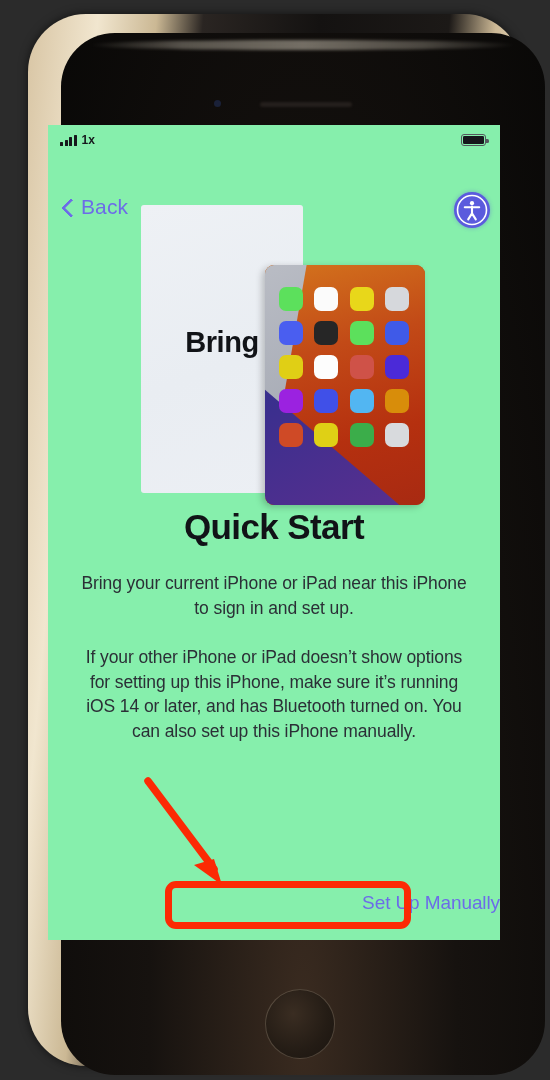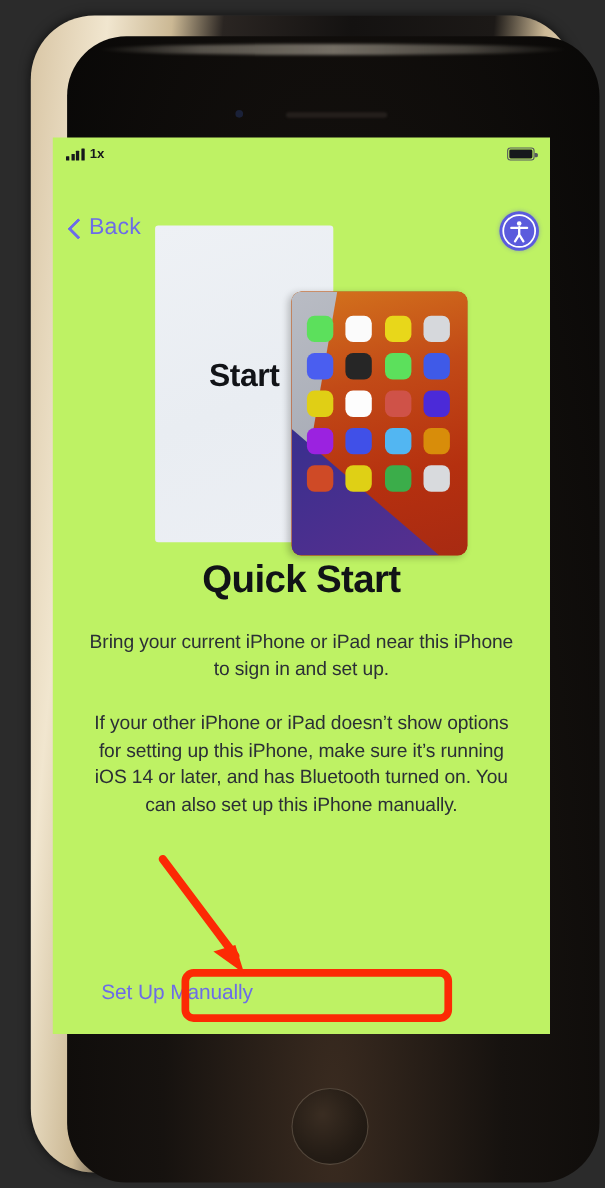--- a/index.html
+++ b/index.html
@@ -67,21 +67,21 @@
     background: radial-gradient(ellipse at 40% 35%, #3a2d22 0%, #241c15 60%, #1a140f 100%);
   }
 
   
   .screen {
     position: absolute;
     left: 48px;
     top: 125px;
     width: 452px;
     height: 815px;
-    background: #bef264;
+    background: #86efac;
     overflow: hidden;
   }
 
   
   .status-bar {
     position: absolute;
     left: 0; top: 0;
     width: 100%; height: 30px;
     display: flex;
     align-items: center;
@@ -255,21 +255,21 @@
     color: #2b2f36;
     letter-spacing: -0.1px;
   }
   .body-text.second { margin-top: 24px; }
 
   
   .setup-manually-link {
     position: absolute;
     left: 0; top: 767px;
     width: 100%;
-    text-align: left;
+    text-align: right;
     font-size: 19px;
     color: #6c6ce8;
     letter-spacing: -0.1px;
     cursor: pointer;
     padding-left: 44px;
   }
 
   
   .annot-box {
     position: absolute;
@@ -324,21 +324,21 @@
         <circle cx="18" cy="18" r="14.5" fill="none" stroke="#ffffff" stroke-width="1.6"></circle>
         <circle cx="18" cy="11.2" r="2.1" fill="#ffffff"></circle>
         <path d="M10.8 15.2 L25.2 15.2" stroke="#ffffff" stroke-width="2.1" stroke-linecap="round"></path>
         <path d="M18 14.6 L18 21.4 M18 21.4 L14.2 27.4 M18 21.4 L21.8 27.4" stroke="#ffffff" stroke-width="2.1" stroke-linecap="round" fill="none"></path>
       </svg>
     </div>
   </div>
 
   <div class="hero">
     <div class="hello-card"></div>
-    <div class="hello-text">Start</div>
+    <div class="hello-text">Bring</div>
     <div class="grid-card">
       <div class="grid-bg-orange"></div>
       <div class="grid-bg-silver"></div>
       <div class="grid-bg-blue"></div>
       <div class="app-grid">
           <div class="app-icon" style="background: rgb(92, 224, 92);"></div>
           <div class="app-icon" style="background: rgb(251, 251, 251);"></div>
           <div class="app-icon" style="background: rgb(232, 215, 26);"></div>
           <div class="app-icon" style="background: rgb(214, 216, 220);"></div>
           <div class="app-icon" style="background: rgb(74, 94, 240);"></div>

